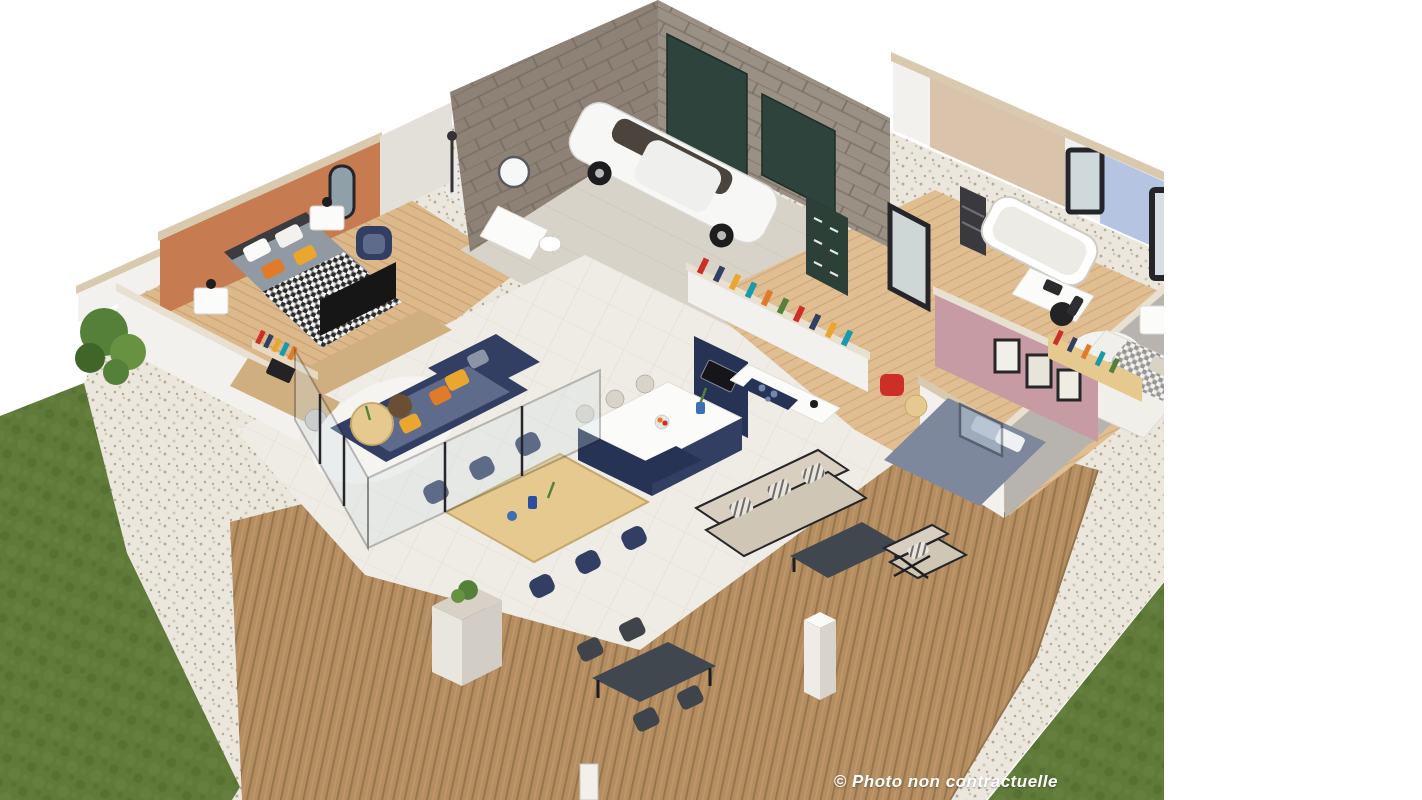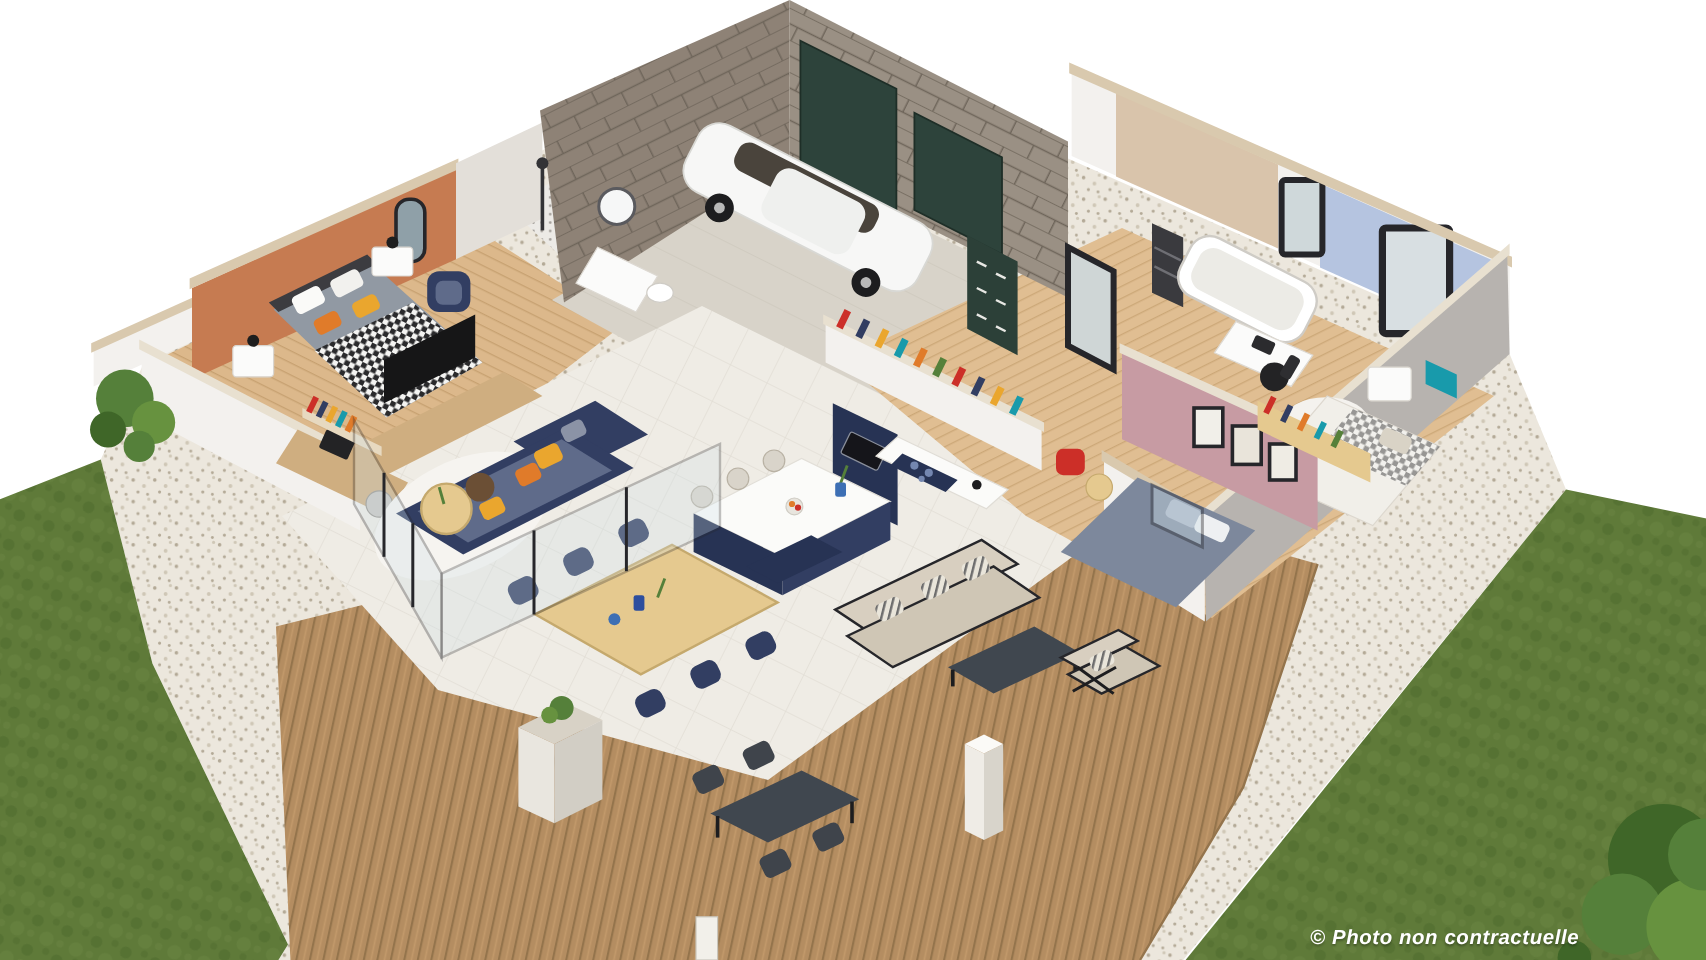--- a/index.html
+++ b/index.html
@@ -1,16 +1,16 @@
 <!DOCTYPE html>
 <html style="--background: #ffffff; --caption: #ffffff; --lawn: #5f7a39; --lawn_dark: #4e6a2e; --lawn_light: #6d8845; --gravel: #ece7dd; --gravel_dot: #b3a996; --gravel_dot2: #cfc7b6; --deck: #b48d61; --deck_dark: #94744c; --deck_light: #c59c6e; --wood_floor: #dcb88b; --wood_line: #c7a171; --wood_floor_r: #e0be92; --wood_line_r: #cca878; --tile: #efece5; --tile_line: #e2ded5; --concrete: #d8d3c9; --concrete_line: #c9c3b7; --mosaic: #eceae6; --mosaic_dot: #55504a; --wall_white: #f3f1ee; --wall_shadow: #e3dfd9; --wall_gray: #b7b3af; --cap_beige: #d9c9ae; --cap_light: #e8e0d0; --brick: #8e8276; --brick_line: #6e655a; --brick2: #9a9084; --garage_green: #2d433b; --cabinet_green: #2c4038; --orange_wall: #c67b51; --blue_wall: #b5c4e0; --pink_wall: #c79ba3; --bath_tile: #d9c4ab; --navy: #323e62; --navy_dark: #273354; --navy_seat: #5f6b8a; --yellow: #eaa62e; --orange: #e07b2a; --bed_gray: #9199a3; --bed_blue: #7d889c; --bed_pillow: #aab3c4; --outdoor_beige: #cfc6b5; --outdoor_beige2: #d8cfc0; --outdoor_dark: #40474f; --frame_dark: #26262a; --black: #1d1d1f; --white: #fafaf9; --teal: #189aab; --red: #cc2f28; --wood_mid: #cfae80; --wood_table: #e5c98f; --wood_table_line: #c5a96d; --car_white: #f7f7f6; --car_glass: #4a443c; --green_dark: #3f6628; --green_mid: #55803a; --green_bush: #67923f;"><head>
 <meta charset="utf-8">
 <style>
   html,body{margin:0;padding:0;background:#fff;}
-  .stage{position:relative;width:1422px;height:800px;overflow:hidden;background:var(--background,#fff);font-family:"Liberation Sans",sans-serif;}
+  .stage{position:relative;width:1164px;height:800px;overflow:hidden;background:var(--background,#fff);font-family:"Liberation Sans",sans-serif;}
   .stage svg{position:absolute;left:0;top:0;}
   .caption{position:absolute;right:106px;bottom:8px;font:italic 700 17px "Liberation Sans",sans-serif;color:var(--caption,#fff);text-shadow:0 1px 2px rgba(0,0,0,.35);letter-spacing:.5px;}
 </style>
 </head>
 <body>
 
 <div class="stage">
 <svg width="1422" height="800" viewBox="0 0 1422 800">
 <defs>
   <pattern id="lawnTex" width="26" height="26" patternUnits="userSpaceOnUse" patternTransform="rotate(20)">

